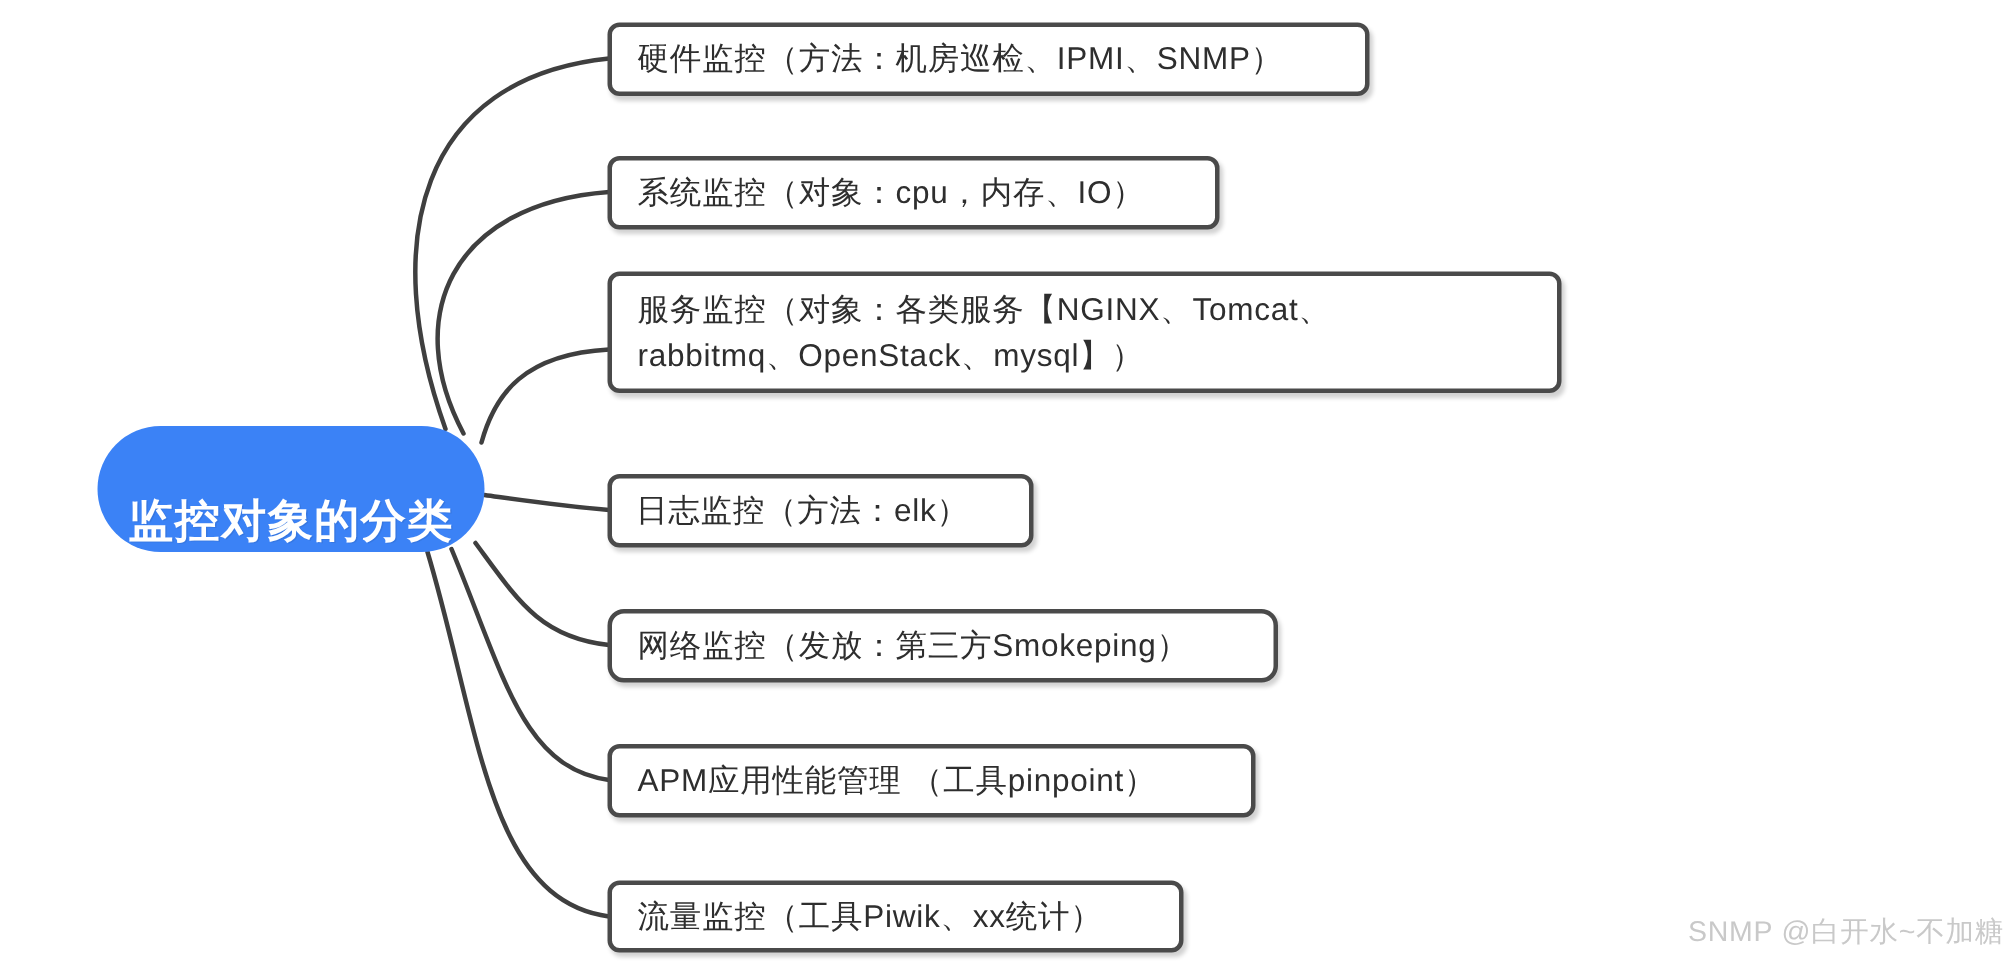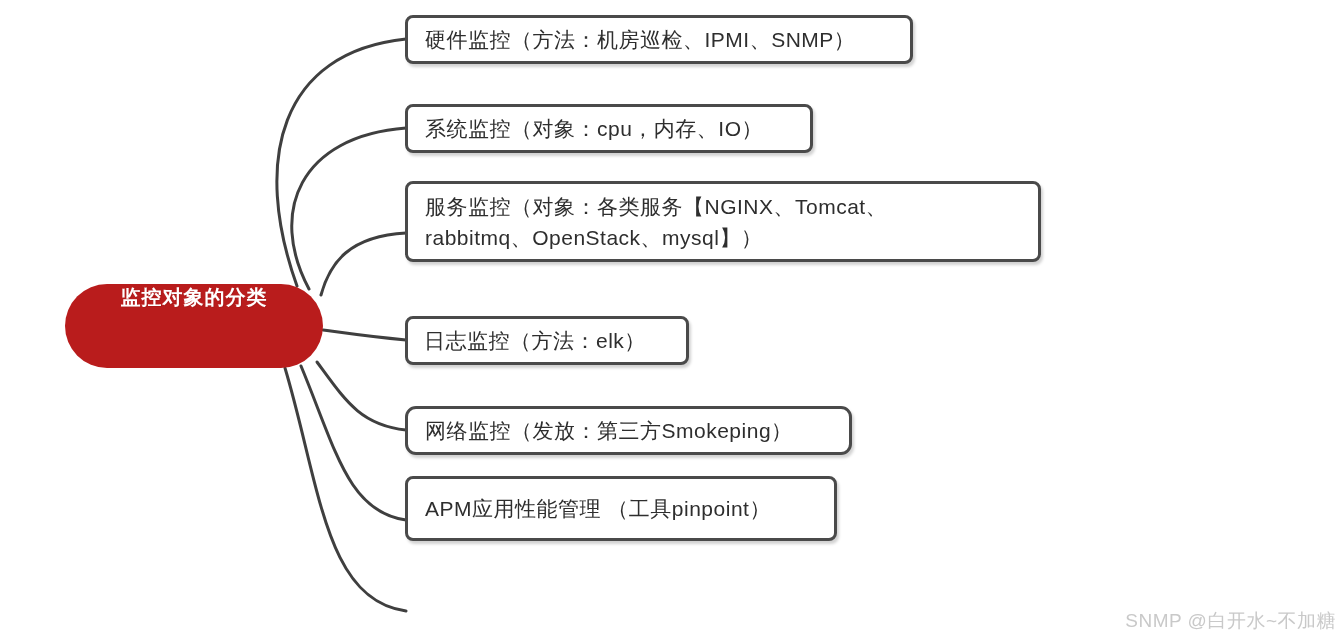--- a/index.html
+++ b/index.html
@@ -23,27 +23,27 @@
     fill: none;
     stroke: #3f3f3f;
     stroke-width: 3;
     stroke-linecap: round;
   }
 
   .root-node {
     position: absolute;
     left: 65px; top: 284px;
     width: 258px; height: 84px;
-    background: #b91c1c;
+    background: #3b82f6;
     border-radius: 42px;
     display: flex;
-    align-items: flex-start;
+    align-items: flex-end;
     justify-content: center;
     color: #ffffff;
-    font-size: 20px;
+    font-size: 30px;
     font-weight: bold;
     letter-spacing: 1px;
     text-shadow: 1px 1px 0 rgba(0,0,0,0.08);
   }
 
   .branch {
     position: absolute;
     left: 405px;
     background: #ffffff;
     border: 3px solid #4a4a4a;
@@ -60,21 +60,21 @@
   .branch-label {
     white-space: pre-line;
     line-height: 31px;
   }
 
   .b1 { top: 15px;  width: 508px; height: 49px; }
   .b2 { top: 104px; width: 408px; height: 49px; }
   .b3 { top: 181px; width: 636px; height: 81px; }
   .b4 { top: 316px; width: 284px; height: 49px; padding-left: 16px; }
   .b5 { top: 406px; width: 447px; height: 49px; border-radius: 11px; }
-  .b6 { top: 476px; width: 432px; height: 65px; }
+  .b6 { top: 496px; width: 432px; height: 49px; }
   .b7 { top: 587px; width: 384px; height: 48px; }
 
   .watermark {
     position: absolute;
     right: 7px;
     bottom: 7px;
     color: #c9c9c9;
     font-size: 19px;
     font-weight: normal;
     letter-spacing: 0.5px;
@@ -117,16 +117,19 @@
   </div>
 
   <div class="branch b5">
     <span class="branch-label">网络监控（发放：第三方Smokeping）</span>
   </div>
 
   <div class="branch b6">
     <span class="branch-label">APM应用性能管理 （工具pinpoint）</span>
   </div>
 
+  <div class="branch b7">
+    <span class="branch-label">流量监控（工具Piwik、xx统计）</span>
+  </div>
 
   <div class="watermark">SNMP @白开水~不加糖</div>
 
 </div>
 
 </body></html>

